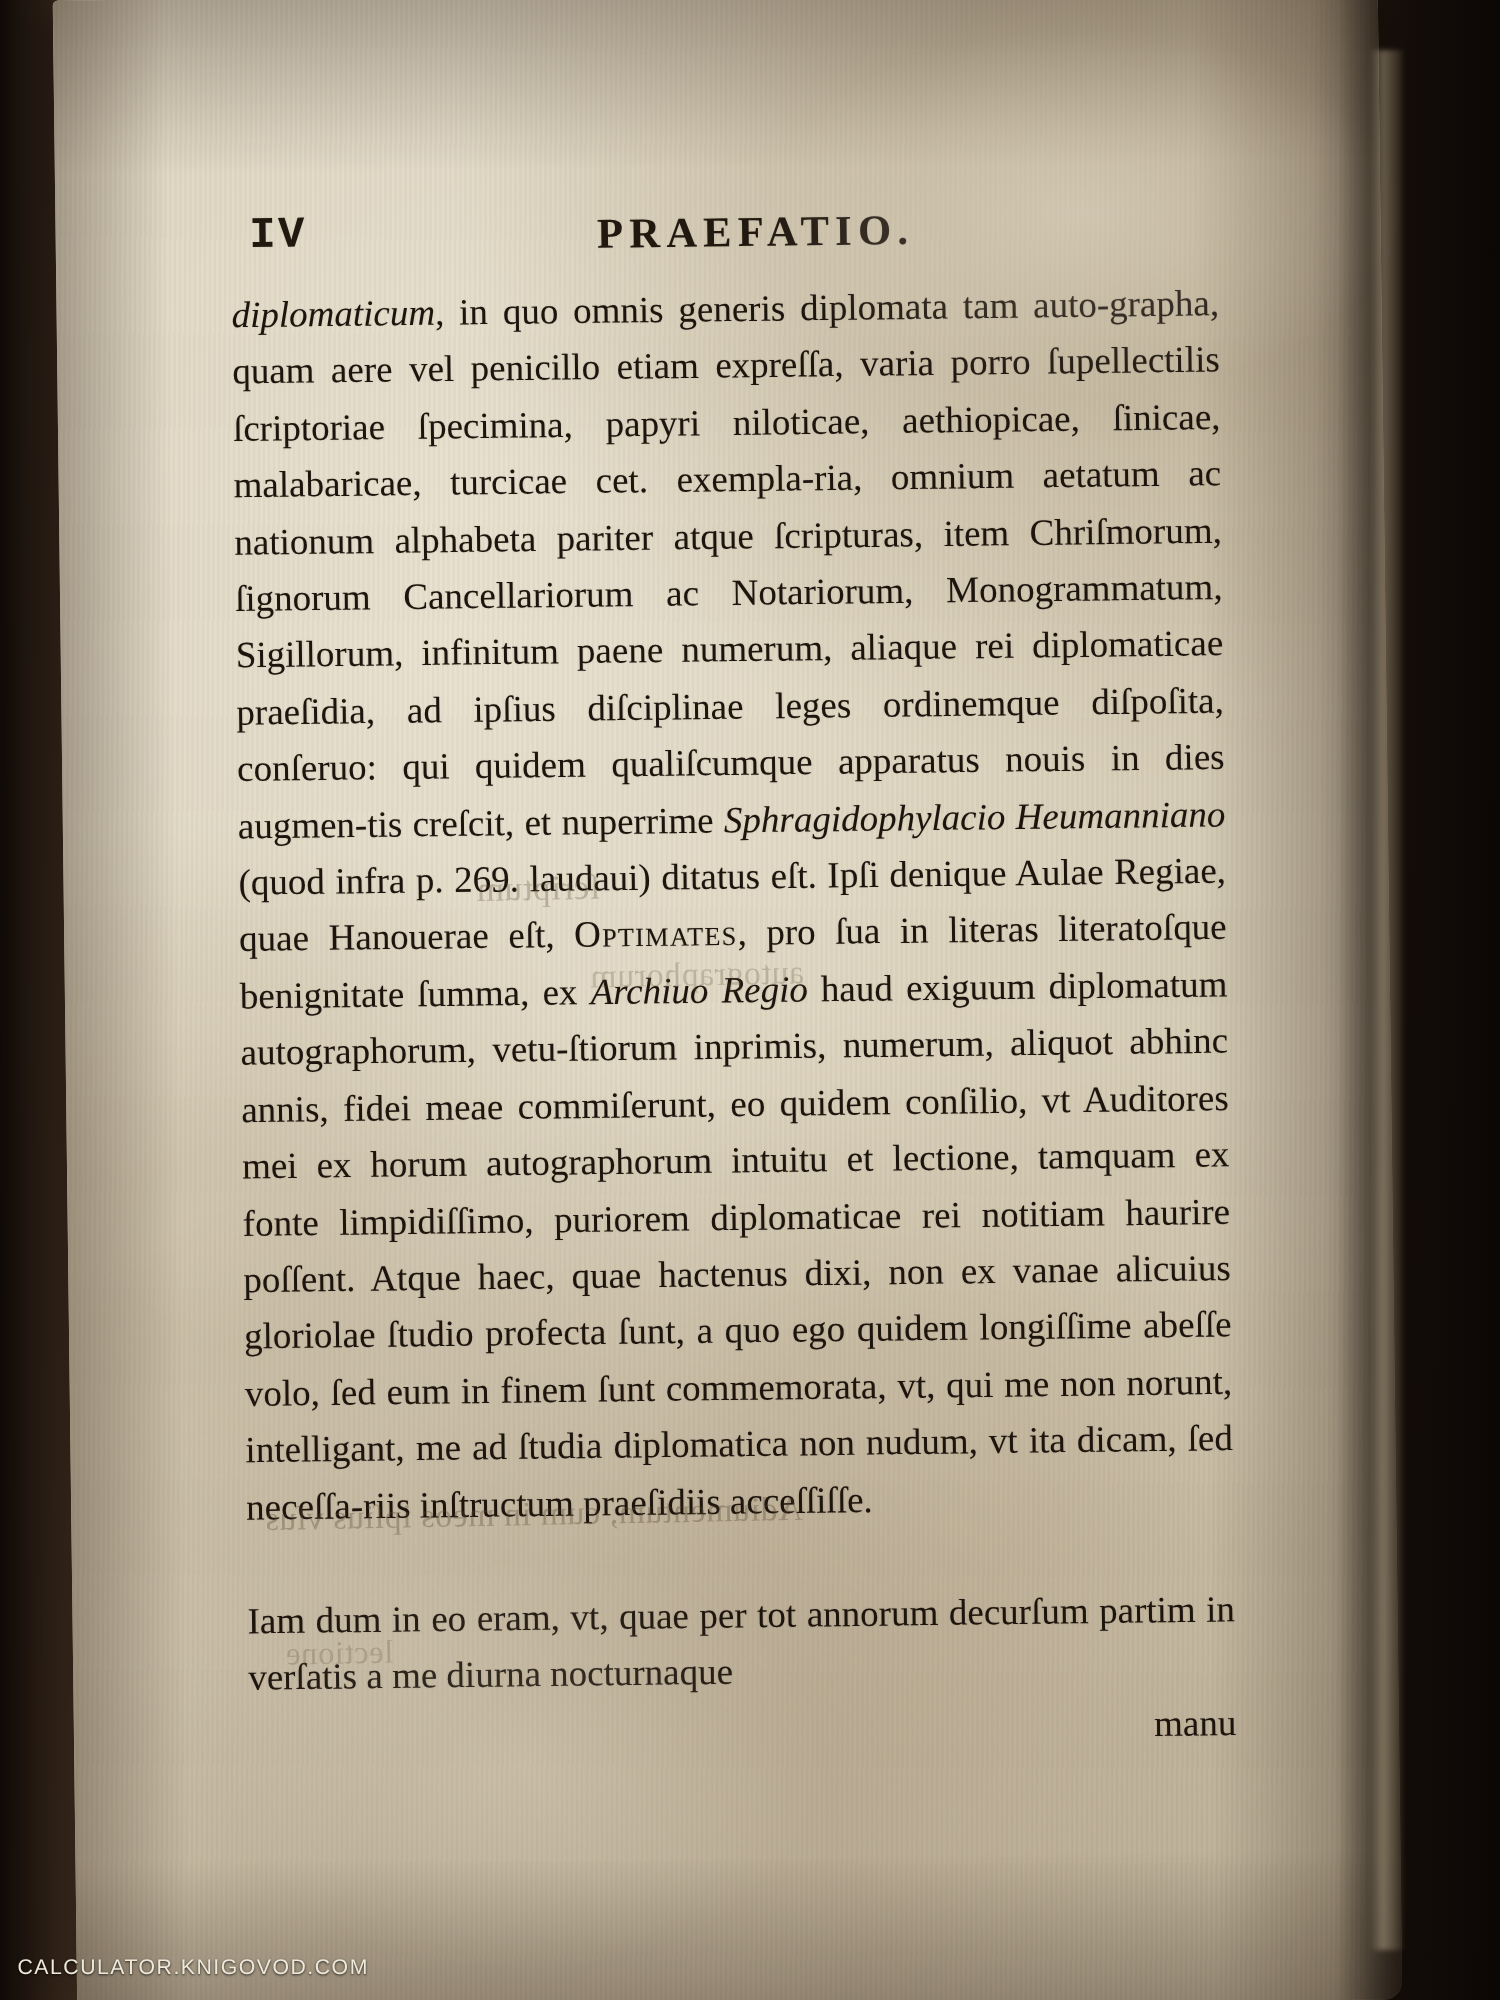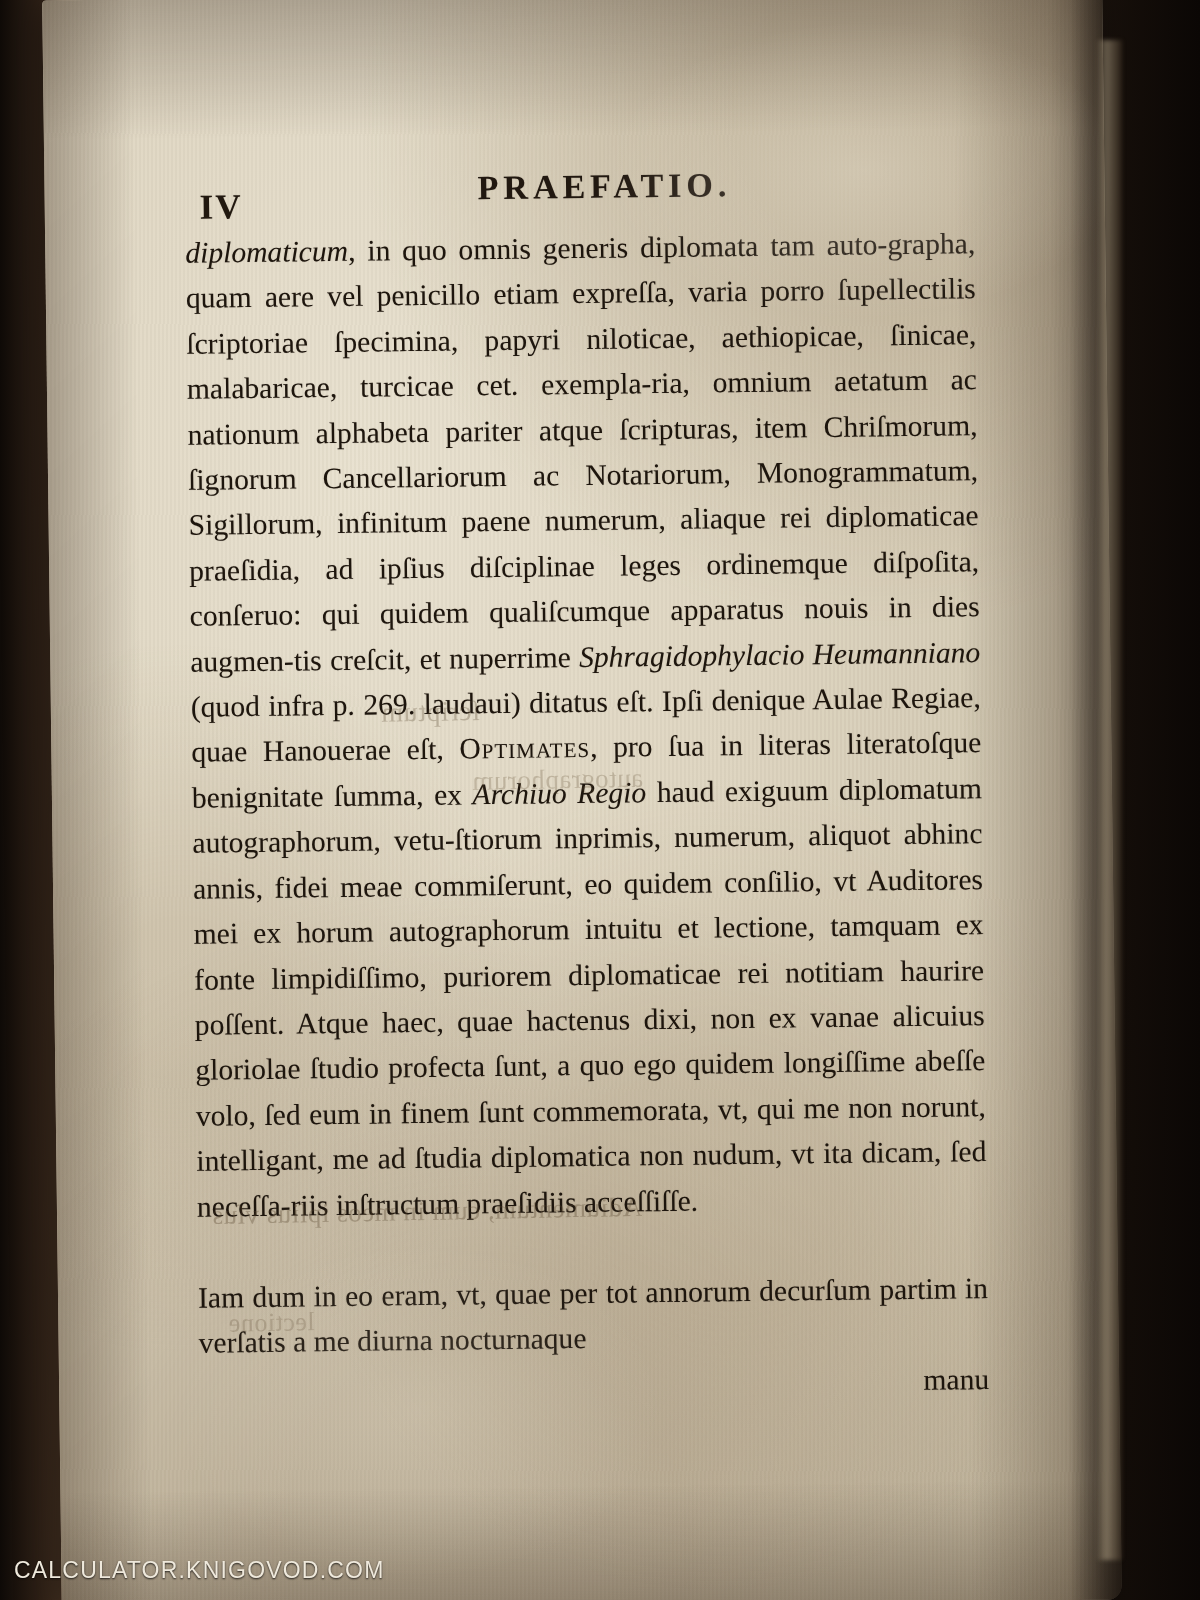--- a/index.html
+++ b/index.html
@@ -111,22 +111,21 @@
     height: 50px;
   }
   .folio {
     position: absolute;
     left: 155px;
     top: 0;
     font-size: 35px;
     font-weight: bold;
     letter-spacing: 2px;
     color: #21180f;
-    font-family: Liberation Serif, serif;
-    margin-top: 19px;
+    font-family: Liberation Mono, monospace;
   }
   .running-head {
     position: absolute;
     left: 0; top: 4px;
     width: 1060px;
     text-align: center;
     padding-left: 60px;
     box-sizing: border-box;
     font-size: 34px;
     font-weight: bold;
@@ -210,21 +209,21 @@
   .glare-2 { left: 120px; top: 1250px; width: 480px; height: 330px;
              background: radial-gradient(ellipse at center, rgba(255,248,230,.16) 0%, rgba(255,248,230,0) 72%); }
 
   
   .watermark {
     position: absolute;
     left: 14px;
     bottom: 16px;
     z-index: 20;
     font-family: "Liberation Sans", sans-serif;
-    font-size: 23px;
+    font-size: 17px;
     letter-spacing: 1.2px;
     color: #efe9dc;
     text-shadow: 0 1px 2px rgba(0,0,0,.8);
   }
 </style>
 </head>
 <body>
 
 <div id="photo">
 

